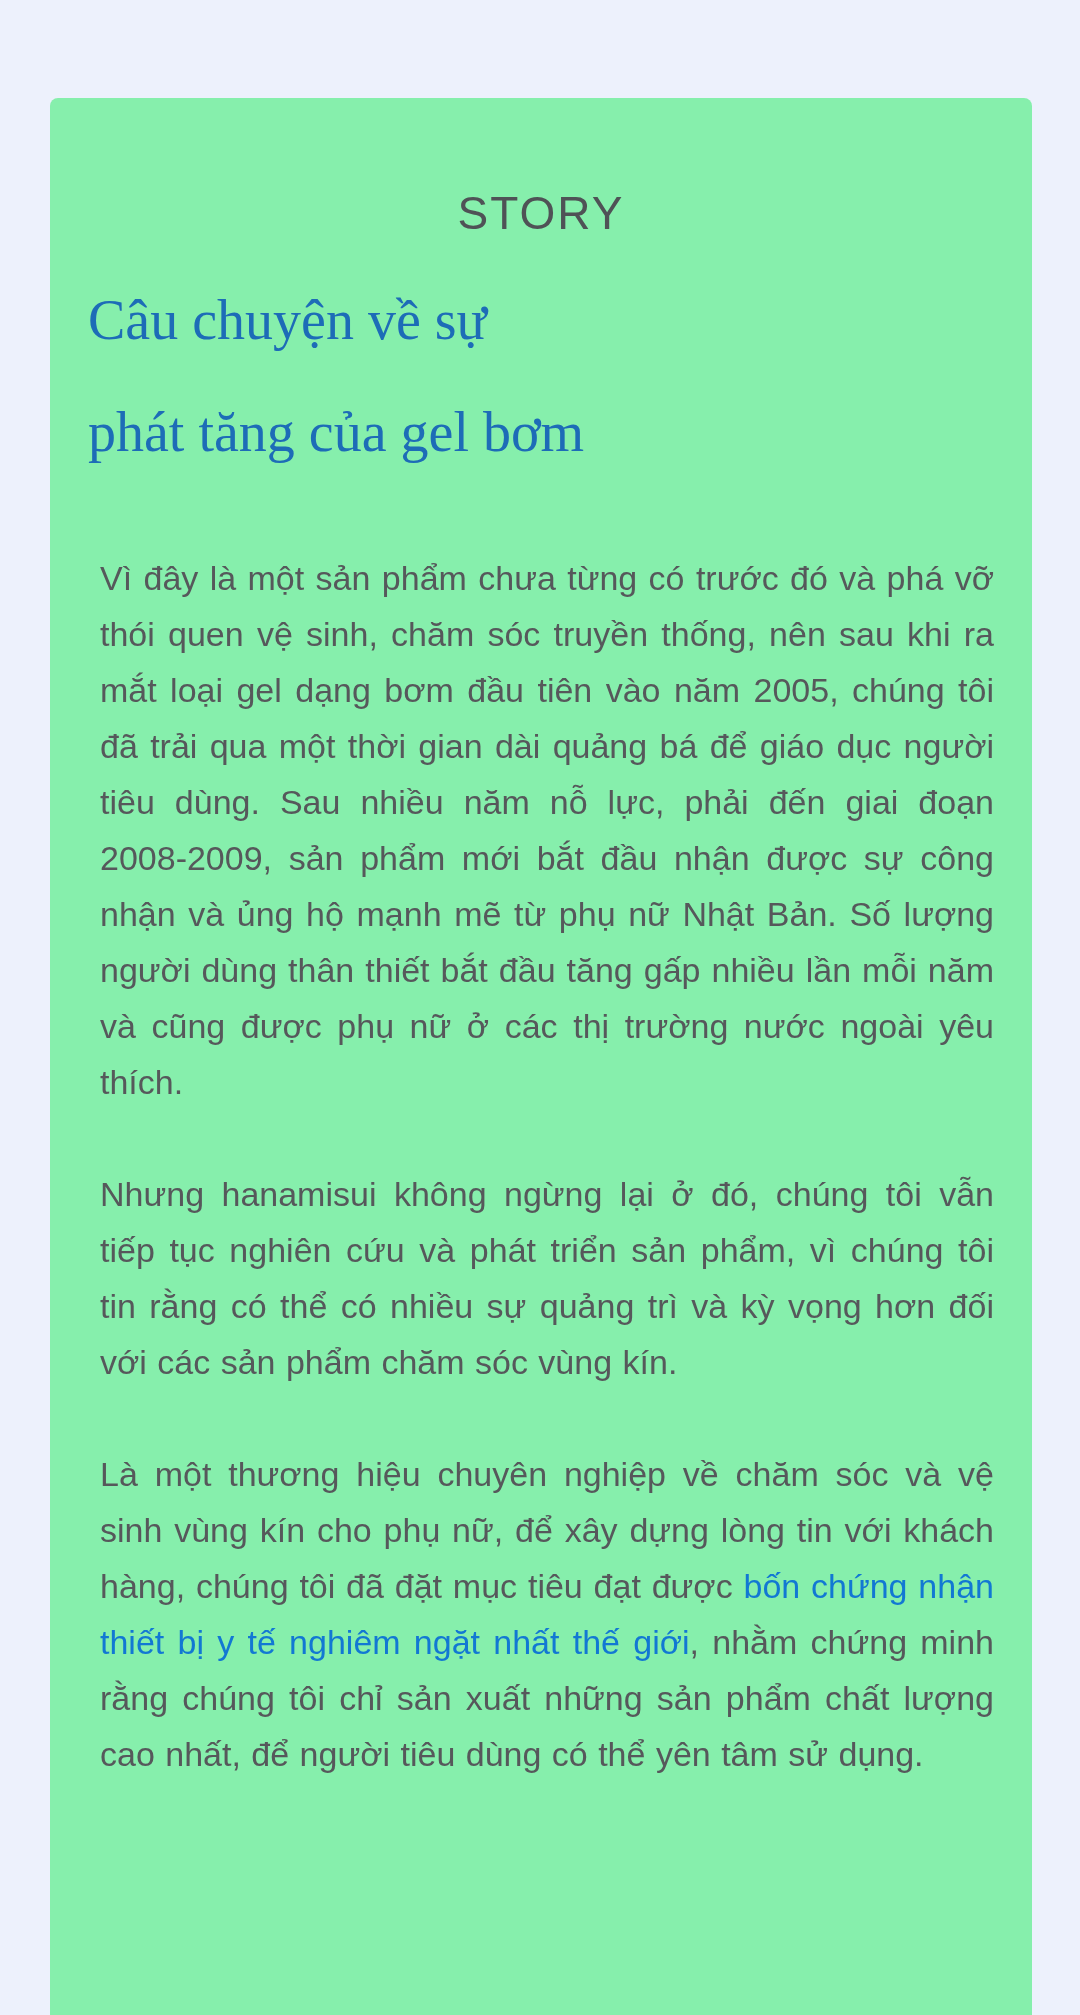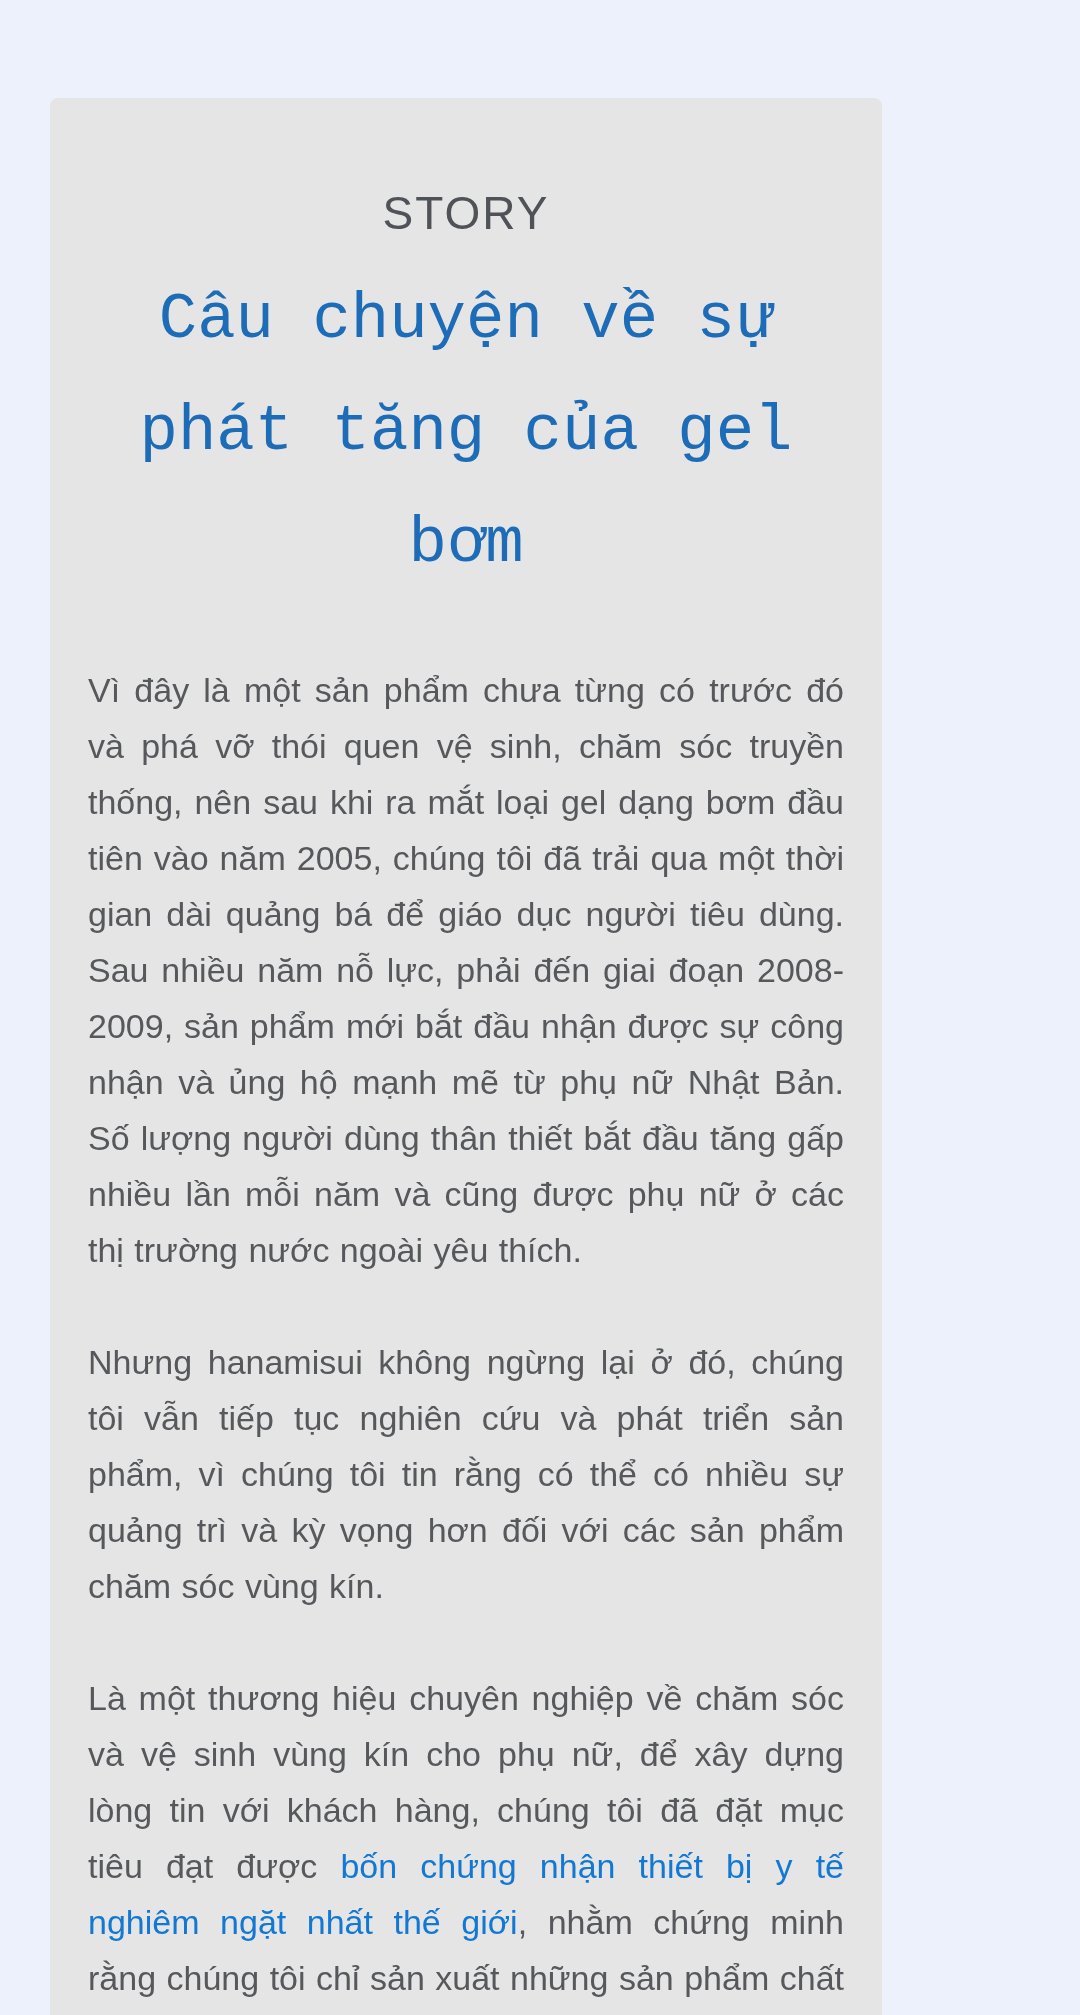--- a/index.html
+++ b/index.html
@@ -15,53 +15,52 @@
   }
   .page-bg {
     position: absolute;
     inset: 0;
     background: #edf1fc;
   }
   .story-card {
     position: absolute;
     left: 50px;
     top: 98px;
-    width: 832px;
+    width: 982px;
     height: 1917px;
-    background: #e5e5e5;
+    background: #86efac;
     border-radius: 8px 8px 0 0;
     box-sizing: border-box;
     padding: 92px 38px 0 38px;
   }
   .eyebrow {
     text-align: center;
     font-size: 46px;
     line-height: 1.0;
     letter-spacing: 2px;
     color: #4f5256;
     font-weight: 400;
   }
   .article-title {
     margin-top: 28px;
-    text-align: center;
-    font-family: Liberation Mono, monospace;
+    font-family: Liberation Serif, serif;
     font-weight: 400;
-    font-size: 64px;
+    font-size: 56px;
     line-height: 112px;
     color: #1d6cb7;
   }
   .article-body {
     margin-top: 62px;
     font-size: 34px;
     line-height: 56px;
     color: #56585b;
     text-align: justify;
   }
   .article-body p {
-    margin: 0 0 56px 0;
+    margin: 0 0 56px 12px;
     word-spacing: 1px;
   }
   .inline-link {
     color: #1278d3;
     text-decoration: none;
     cursor: pointer;
   }
 </style>
 </head>
 <body>

